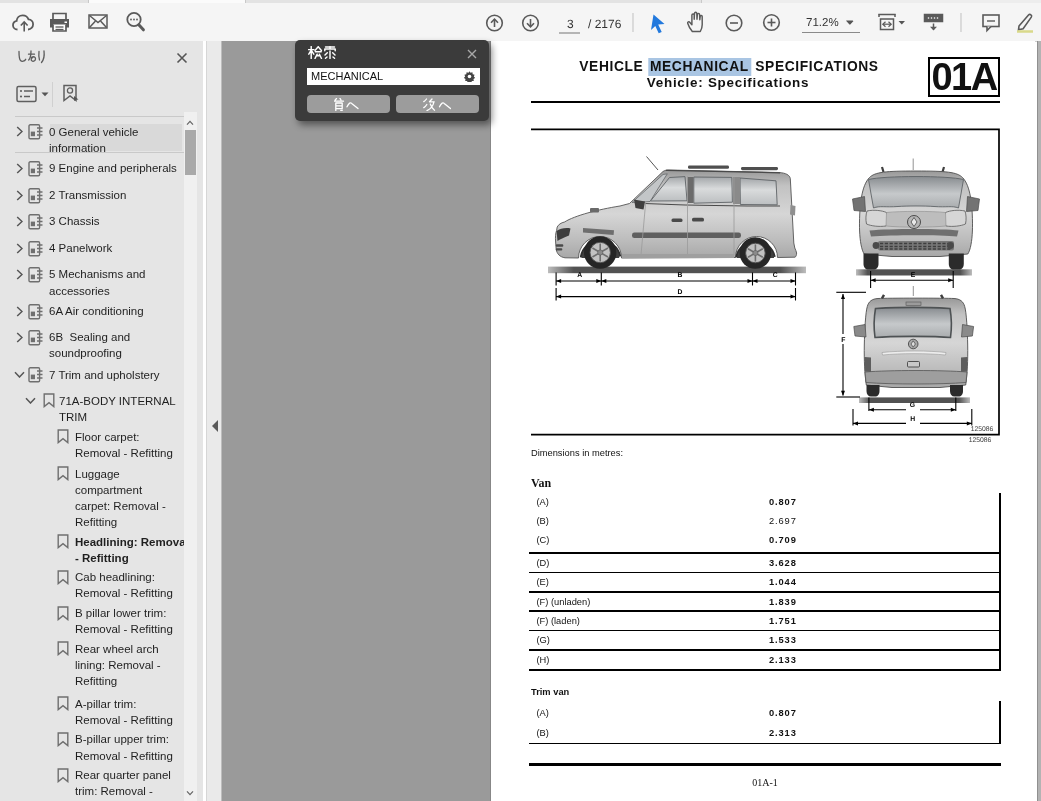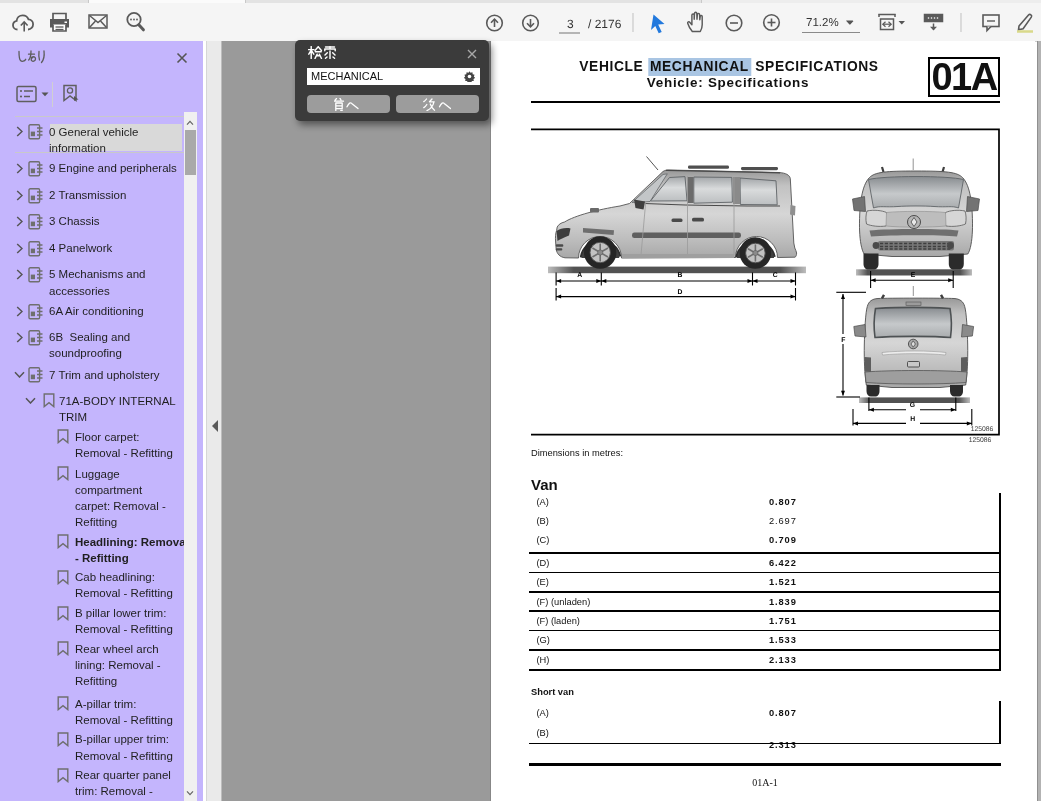--- a/index.html
+++ b/index.html
@@ -112,21 +112,21 @@
       <path d="M987,21 h8" stroke-width="1.4"></path>
     </g>
 
     <g>
       <path d="M1019,26 l9.5,-11 c1.5,-1.6 4,0.3 2.8,2.1 l-8.2,11.7 l-4.6,1 Z" stroke-width="1.6"></path>
       <path d="M1017,31.5 h16" stroke="#d9d98a" stroke-width="2.5"></path>
     </g>
   </svg>
 </div>
 
-<div class="abs" style="left:0;top:41px;width:203px;height:760px;background:#c4b5fd;" id="sidebar">
+<div class="abs" style="left:0;top:41px;width:203px;height:760px;background:#e5e5e5;" id="sidebar">
   <div class="abs" style="left:15px;top:75px;width:181px;height:1px;background:#c9c9c9;"></div>
   <div class="abs" style="left:15px;top:111px;width:181px;height:1px;background:#c9c9c9;"></div>
   <div id="sb-head">
 
     <svg class="abs" style="left:17px;top:9px;" width="30" height="14" viewBox="0 0 30 14" fill="none" stroke="#5c5c5c" stroke-width="1.3" stroke-linecap="round">
       <path d="M2,1.5 c0,5 0,7.5 1.5,9 c1.5,1.5 4,0.8 5.2,-1.2"></path>
       <path d="M11.5,4.2 h6"></path>
       <path d="M14,1 c0,4.5 -0.3,7 -2.3,9"></path>
       <path d="M14.2,7.5 c2.5,-1.5 4.3,-0.6 4.3,1.3 c0,2.1 -2.2,3 -3.7,2 c-1.2,-0.9 -0.6,-2.6 1.2,-3.6"></path>
       <path d="M22,1.5 c-0.4,3.5 -0.2,6.5 0.5,8.5"></path>
@@ -466,56 +466,56 @@
   <path d="M920,423.4 H971.8" stroke="#000" stroke-width="1.1"></path>
   <path d="M853,423.4 l5,-2 v4 Z" fill="#000"></path>
   <path d="M971.8,423.4 l-5,-2 v4 Z" fill="#000"></path>
   <text x="912.7" y="420.6" font-size="6.8" font-weight="bold" font-family="Liberation Sans" fill="#000" text-anchor="middle" stroke="none">H</text>
   <text x="982" y="430.5" font-size="6.8" font-family="Liberation Sans" fill="#3a3a3a" text-anchor="middle">125086</text>
   <text x="980" y="442" font-size="6.8" font-family="Liberation Sans" fill="#3a3a3a" text-anchor="middle">125086</text>
   </svg>
   </div>
 
   <div class="abs" style="left:531px;top:447.5px;font-size:9.3px;">Dimensions in metres:</div>
-  <div class="abs" style="left:531px;top:475.5px;font-size:15px;font-weight:bold;">Van</div>
+  <div class="abs" style="left:531px;top:475.5px;font-size:12px;font-weight:bold;font-family:Liberation Serif, serif;">Van</div>
 
   <div id="vantable" style="font-size:9.3px;">
     <div class="abs" style="left:536.5px;top:496.5px;">(A)</div>
         <div class="abs" style="left:769px;letter-spacing:0.9px;top:496.5px;font-weight:bold;">0.807</div>
     <div class="abs" style="left:536.5px;top:515.9px;">(B)</div>
         <div class="abs" style="left:769px;letter-spacing:0.9px;top:515.9px;font-weight:normal;">2.697</div>
     <div class="abs" style="left:536.5px;top:535.3px;">(C)</div>
         <div class="abs" style="left:769px;letter-spacing:0.9px;top:535.3px;font-weight:bold;">0.709</div>
     <div class="abs" style="left:536.5px;top:557.8px;">(D)</div>
-        <div class="abs" style="left:769px;letter-spacing:0.9px;top:557.8px;font-weight:bold;">6.422</div>
+        <div class="abs" style="left:769px;letter-spacing:0.9px;top:557.8px;font-weight:bold;">3.628</div>
     <div class="abs" style="left:536.5px;top:577.2px;">(E)</div>
-        <div class="abs" style="left:769px;letter-spacing:0.9px;top:577.2px;font-weight:bold;">1.521</div>
+        <div class="abs" style="left:769px;letter-spacing:0.9px;top:577.2px;font-weight:bold;">1.044</div>
     <div class="abs" style="left:536.5px;top:596.6px;">(F) (unladen)</div>
         <div class="abs" style="left:769px;letter-spacing:0.9px;top:596.6px;font-weight:bold;">1.839</div>
     <div class="abs" style="left:536.5px;top:616px;">(F) (laden)</div>
         <div class="abs" style="left:769px;letter-spacing:0.9px;top:616px;font-weight:bold;">1.751</div>
     <div class="abs" style="left:536.5px;top:635.4px;">(G)</div>
         <div class="abs" style="left:769px;letter-spacing:0.9px;top:635.4px;font-weight:bold;">1.533</div>
     <div class="abs" style="left:536.5px;top:655.3px;">(H)</div>
         <div class="abs" style="left:769px;letter-spacing:0.9px;top:655.3px;font-weight:bold;">2.133</div>
     <div class="abs tline" style="top:552.2px;"></div>
     <div class="abs tline" style="top:571.6px;"></div>
     <div class="abs tline" style="top:591px;"></div>
     <div class="abs tline" style="top:610.4px;"></div>
     <div class="abs tline" style="top:629.8px;"></div>
     <div class="abs tline" style="top:649.2px;"></div>
     <div class="abs tline" style="top:669.3px;"></div>
     <div class="abs" style="left:999.3px;top:493px;width:1.5px;height:177.5px;background:#000;"></div>
   </div>
-  <div class="abs" style="left:531px;top:686.5px;font-size:9.3px;font-weight:bold;">Short van</div>
+  <div class="abs" style="left:531px;top:686.5px;font-size:9.3px;font-weight:bold;">Trim van</div>
   <div id="shorttable" style="font-size:9.3px;">
     <div class="abs" style="left:536.5px;top:708.3px;">(A)</div>
         <div class="abs" style="left:769px;letter-spacing:0.9px;top:708.3px;font-weight:bold;">0.807</div>
     <div class="abs" style="left:536.5px;top:728.4px;">(B)</div>
-        <div class="abs" style="left:769px;letter-spacing:0.9px;top:728.4px;font-weight:bold;margin-top:12px;">2.313</div>
+        <div class="abs" style="left:769px;letter-spacing:0.9px;top:728.4px;font-weight:bold;">2.313</div>
     <div class="abs tline" style="top:742.6px;"></div>
     <div class="abs" style="left:999.3px;top:701px;width:1.5px;height:43px;background:#000;"></div>
   </div>
 
   <div class="abs" style="left:528.6px;top:762.6px;width:472px;height:3.2px;background:#000;"></div>
   <div class="abs" style="left:765px;top:776.5px;transform:translateX(-50%);font-family:'Liberation Serif',serif;font-size:10px;">01A-1</div>
 </div>
 
 <div class="abs" style="left:1036.5px;top:41px;width:4.5px;height:760px;background:#b3b3b3;border-left:1px solid #909090;box-sizing:border-box;"></div>
 

